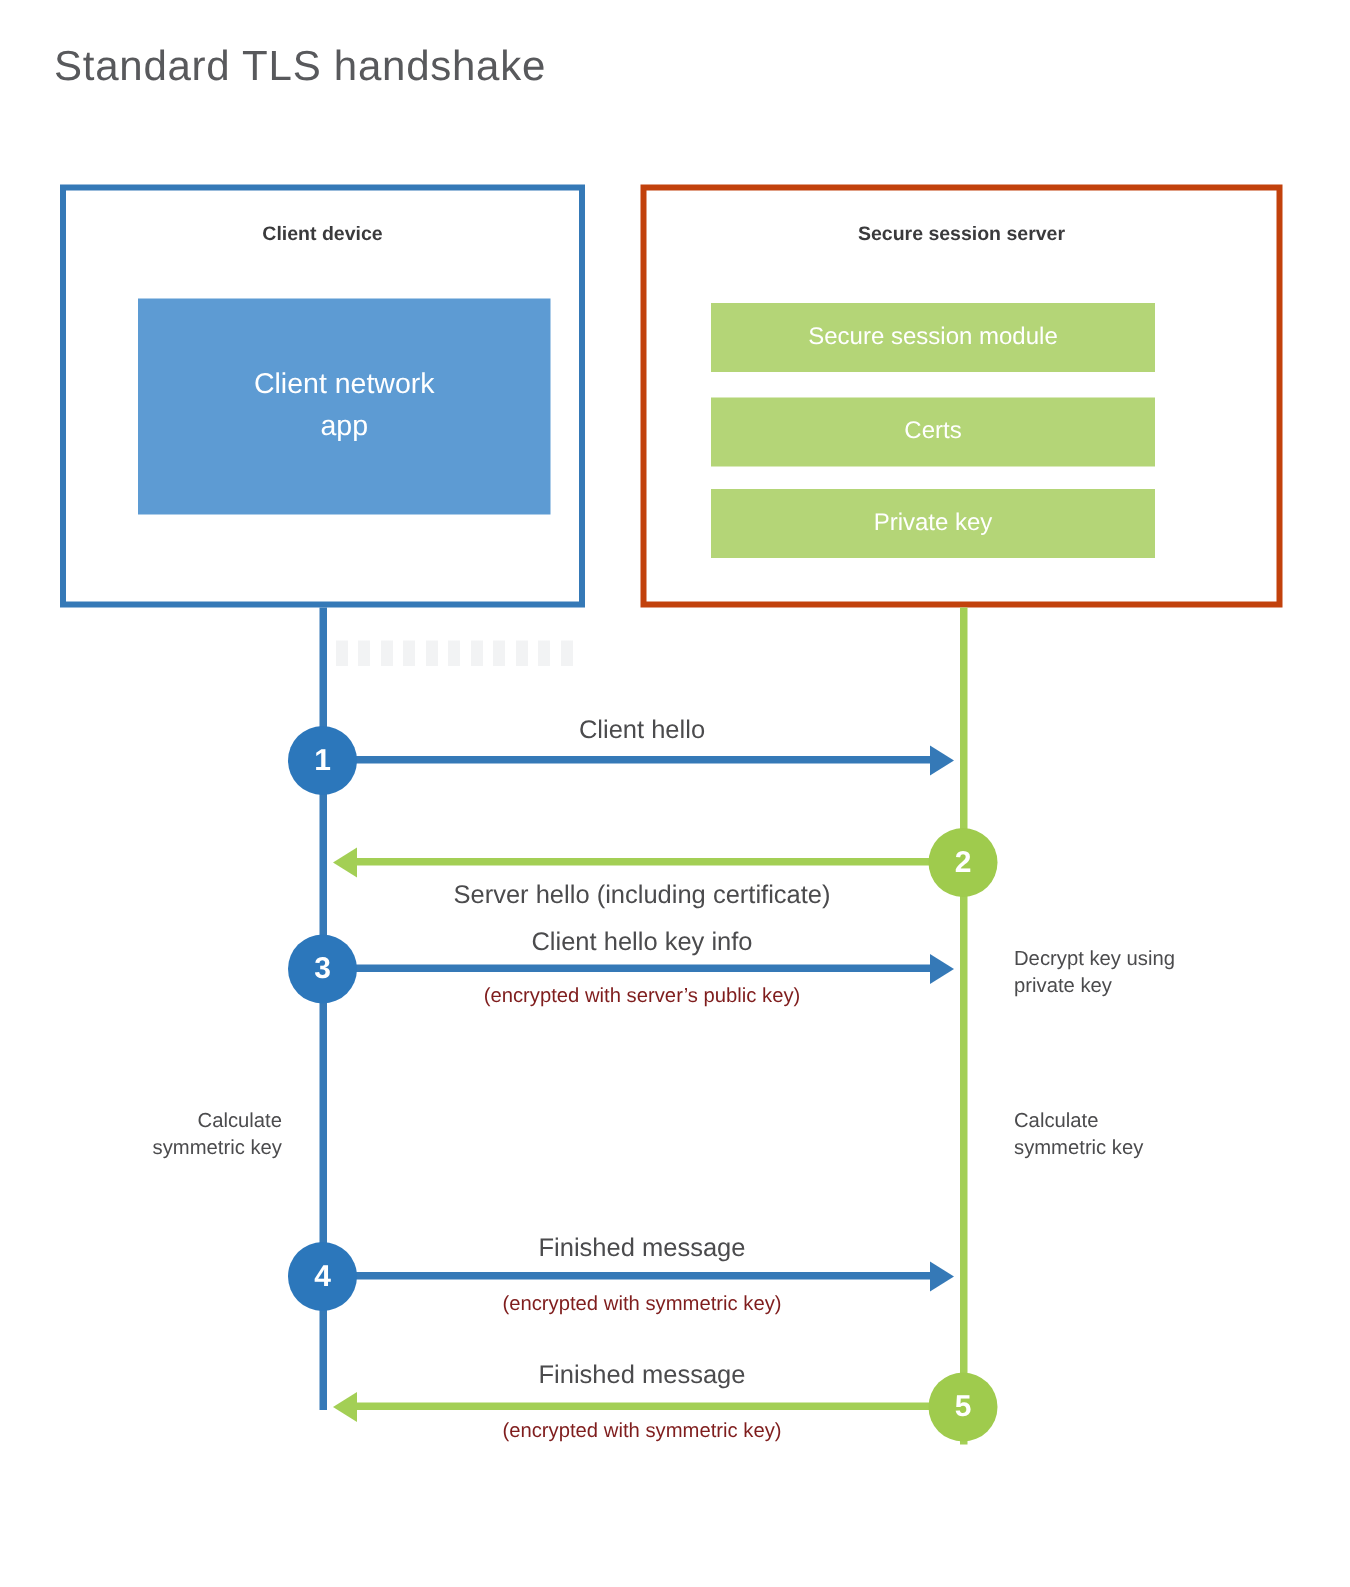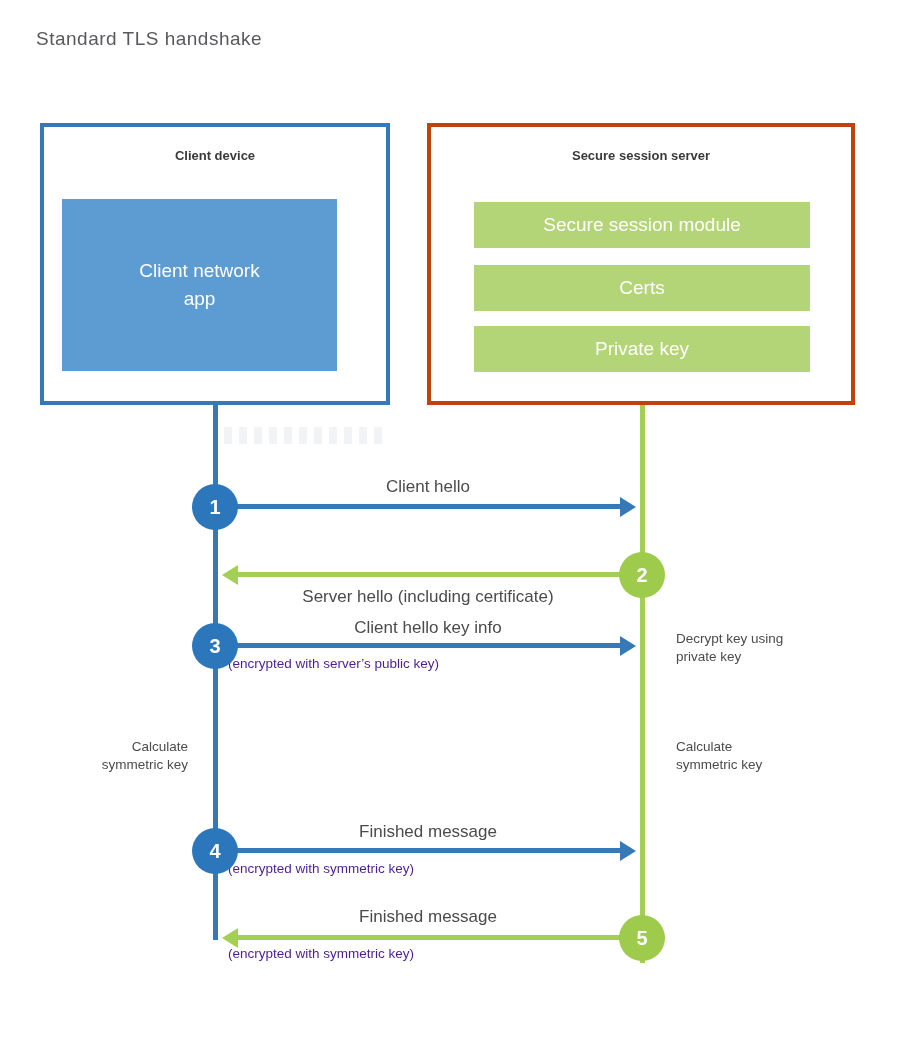--- a/index.html
+++ b/index.html
@@ -3,40 +3,40 @@
 <meta charset="utf-8">
 <style>
   html,body{margin:0;padding:0;background:#fff;}
   #stage{
     position:relative;width:900px;height:1058px;background:#ffffff;
     font-family:"Liberation Sans", sans-serif;overflow:hidden;
   }
   .abs{position:absolute;}
   
   .page-title{
-    left:36px;top:28px;font-size:19px;font-weight:300;
+    left:36px;top:28px;font-size:28px;font-weight:300;
     color:#58595c;letter-spacing:0.5px;
   }
   
   .actor-box{box-sizing:border-box;background:#fff;}
   .client-box{left:40px;top:123px;width:350px;height:282px;border:4px solid #3579b7;}
   .server-box{left:427px;top:123px;width:428px;height:282px;border:4px solid #c2410c;}
   .actor-title{
     left:0;top:21px;width:100%;text-align:center;
     font-size:13px;font-weight:bold;color:#3a3a3c;
   }
   .client-app{
-    left:18px;top:72px;width:275px;height:172px;background:#5d9bd3;
+    left:48px;top:72px;width:275px;height:144px;background:#5d9bd3;
     display:flex;align-items:center;justify-content:center;text-align:center;
     color:#ffffff;font-size:19px;white-space:pre-line;line-height:1.5;
   }
   .server-bar{
-    left:43px;width:336px;height:46px;background:#b4d577;
+    left:43px;width:296px;height:46px;background:#b4d577;
     display:flex;align-items:center;justify-content:center;
-    color:#ffffff;font-size:19px;
+    color:#ffffff;font-size:16px;
   }
   .bar-1{top:75px;} .bar-2{top:138px;} .bar-3{top:199px;}
   
   .lifeline{width:5px;}
   .client-line{left:213px;top:405px;height:535px;background:#3579b7;}
   .server-line{left:640px;top:405px;height:558px;background:#a3cf55;}
   
   .ghost-dashes{
     left:224px;top:427px;width:164px;height:17px;
     background:repeating-linear-gradient(90deg,#f2f3f4 0 8px,transparent 8px 15px);
@@ -55,22 +55,22 @@
     color:#fff;font-size:20px;font-weight:bold;
   }
   .step-circle.blue{background:#2c77bb;}
   .step-circle.green{background:#9fcb4d;}
   
   .msg-label{
     left:228px;width:400px;text-align:center;
     font-size:17px;color:#4b4b4d;
   }
   .msg-sublabel{
-    left:228px;width:400px;
-    font-size:13.5px;color:#4c1d95;
+    left:228px;width:400px;text-align:center;
+    font-size:13.5px;color:#7f1d1d;
   }
   
   .side-note{
     font-size:13.5px;color:#4b4b4d;line-height:1.35;white-space:pre-line;
   }
   .note-decrypt{left:676px;top:630px;width:150px;}
   .note-calc-left{left:76px;top:738px;width:112px;text-align:right;}
   .note-calc-right{left:676px;top:738px;width:130px;}
 </style>
 </head>

